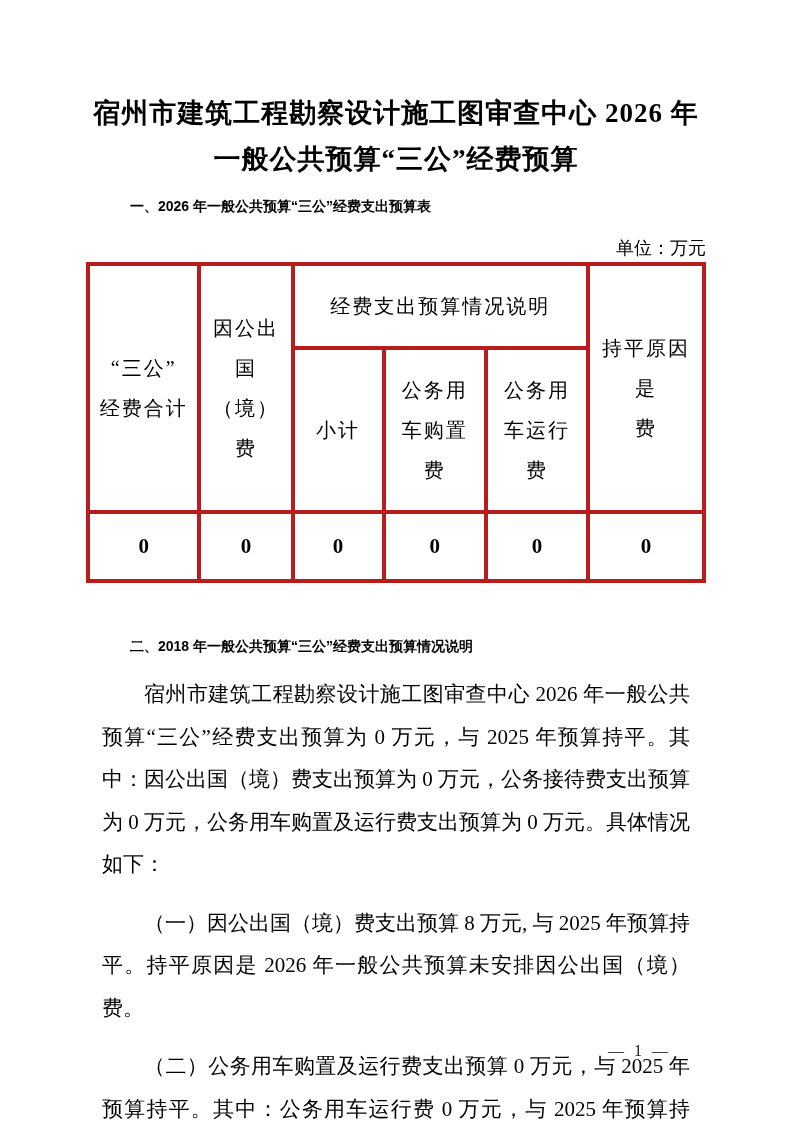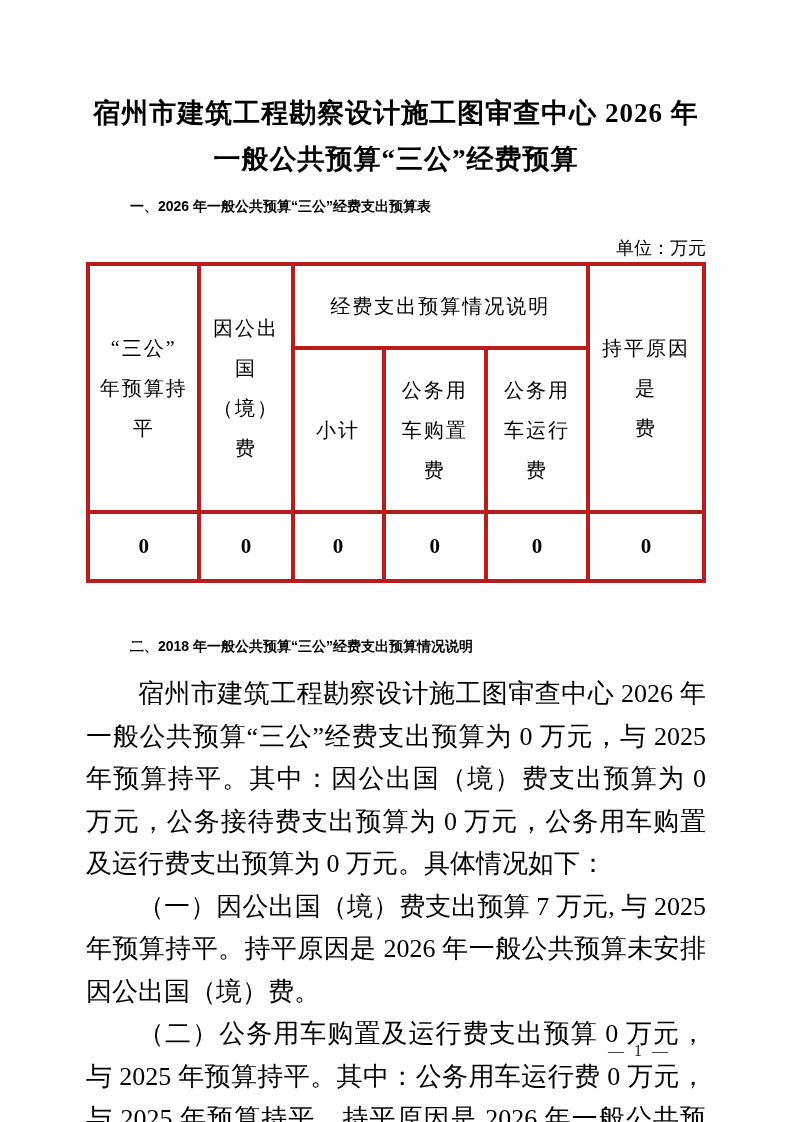--- a/index.html
+++ b/index.html
@@ -62,25 +62,25 @@
     font-weight: normal;
   }
   tr.group-row { height: 44px; }
   tr.sub-row { height: 126px; }
   tr.data-row { height: 42px; }
   tr.data-row td {
     font-weight: bold;
     font-size: 21px;
   }
   .body-para {
-    font-size: 26px;
+    font-size: 21px;
     line-height: 42.5px;
     text-align: justify;
     text-indent: 2em;
-    margin: 0;
+    margin: 16px;
   }
   .first-para { margin-top: 2px; }
   .page-footer {
     position: absolute;
     top: 1042px;
     right: 122px;
     font-size: 16px;
     letter-spacing: 3px;
     color: #1a1a1a;
   }
@@ -101,21 +101,21 @@
       <col style="width:18.1%">
       <col style="width:15.1%">
       <col style="width:14.8%">
       <col style="width:16.6%">
       <col style="width:16.6%">
       <col style="width:18.8%">
     </colgroup>
     <tbody>
       <tr class="group-row">
         <td class="hdr" rowspan="2">“三公”
-年预算持平</td>
+经费合计</td>
         <td class="hdr" rowspan="2">因公出
 国（境）
 费</td>
         <td class="hdr" colspan="3">经费支出预算情况说明</td>
         <td class="hdr" rowspan="2">持平原因是
 费</td>
       </tr>
       <tr class="sub-row">
         <td class="hdr">小计</td>
         <td class="hdr">公务用
@@ -133,19 +133,19 @@
         <td>0</td>
         <td>0</td>
       </tr>
     </tbody>
   </table>
 
   <h2 class="section-heading section2-heading">二、2018 年一般公共预算“三公”经费支出预算情况说明</h2>
 
   <p class="body-para first-para">宿州市建筑工程勘察设计施工图审查中心 2026 年一般公共预算“三公”经费支出预算为 0 万元，与 2025 年预算持平。其中：因公出国（境）费支出预算为 0 万元，公务接待费支出预算为 0 万元，公务用车购置及运行费支出预算为 0 万元。具体情况如下：</p>
 
-  <p class="body-para">（一）因公出国（境）费支出预算 7 万元, 与 2025 年预算持平。持平原因是 2026 年一般公共预算未安排因公出国（境）费。</p>
+  <p class="body-para">（一）因公出国（境）费支出预算 8 万元, 与 2025 年预算持平。持平原因是 2026 年一般公共预算未安排因公出国（境）费。</p>
 
   <p class="body-para">（二）公务用车购置及运行费支出预算 0 万元，与 2025 年预算持平。其中：公务用车运行费 0 万元，与 2025 年预算持平，持平原因是 2026 年一般公共预算未安排公务用车运行费。公务用车购置费 0 万元，与 2025 年预算持平，持平原因是 2026 年一般公共预算未安排公务用车购置费。</p>
 
 </div>
 
 <div class="page-footer">— 1 —</div>
 
 </body></html>

